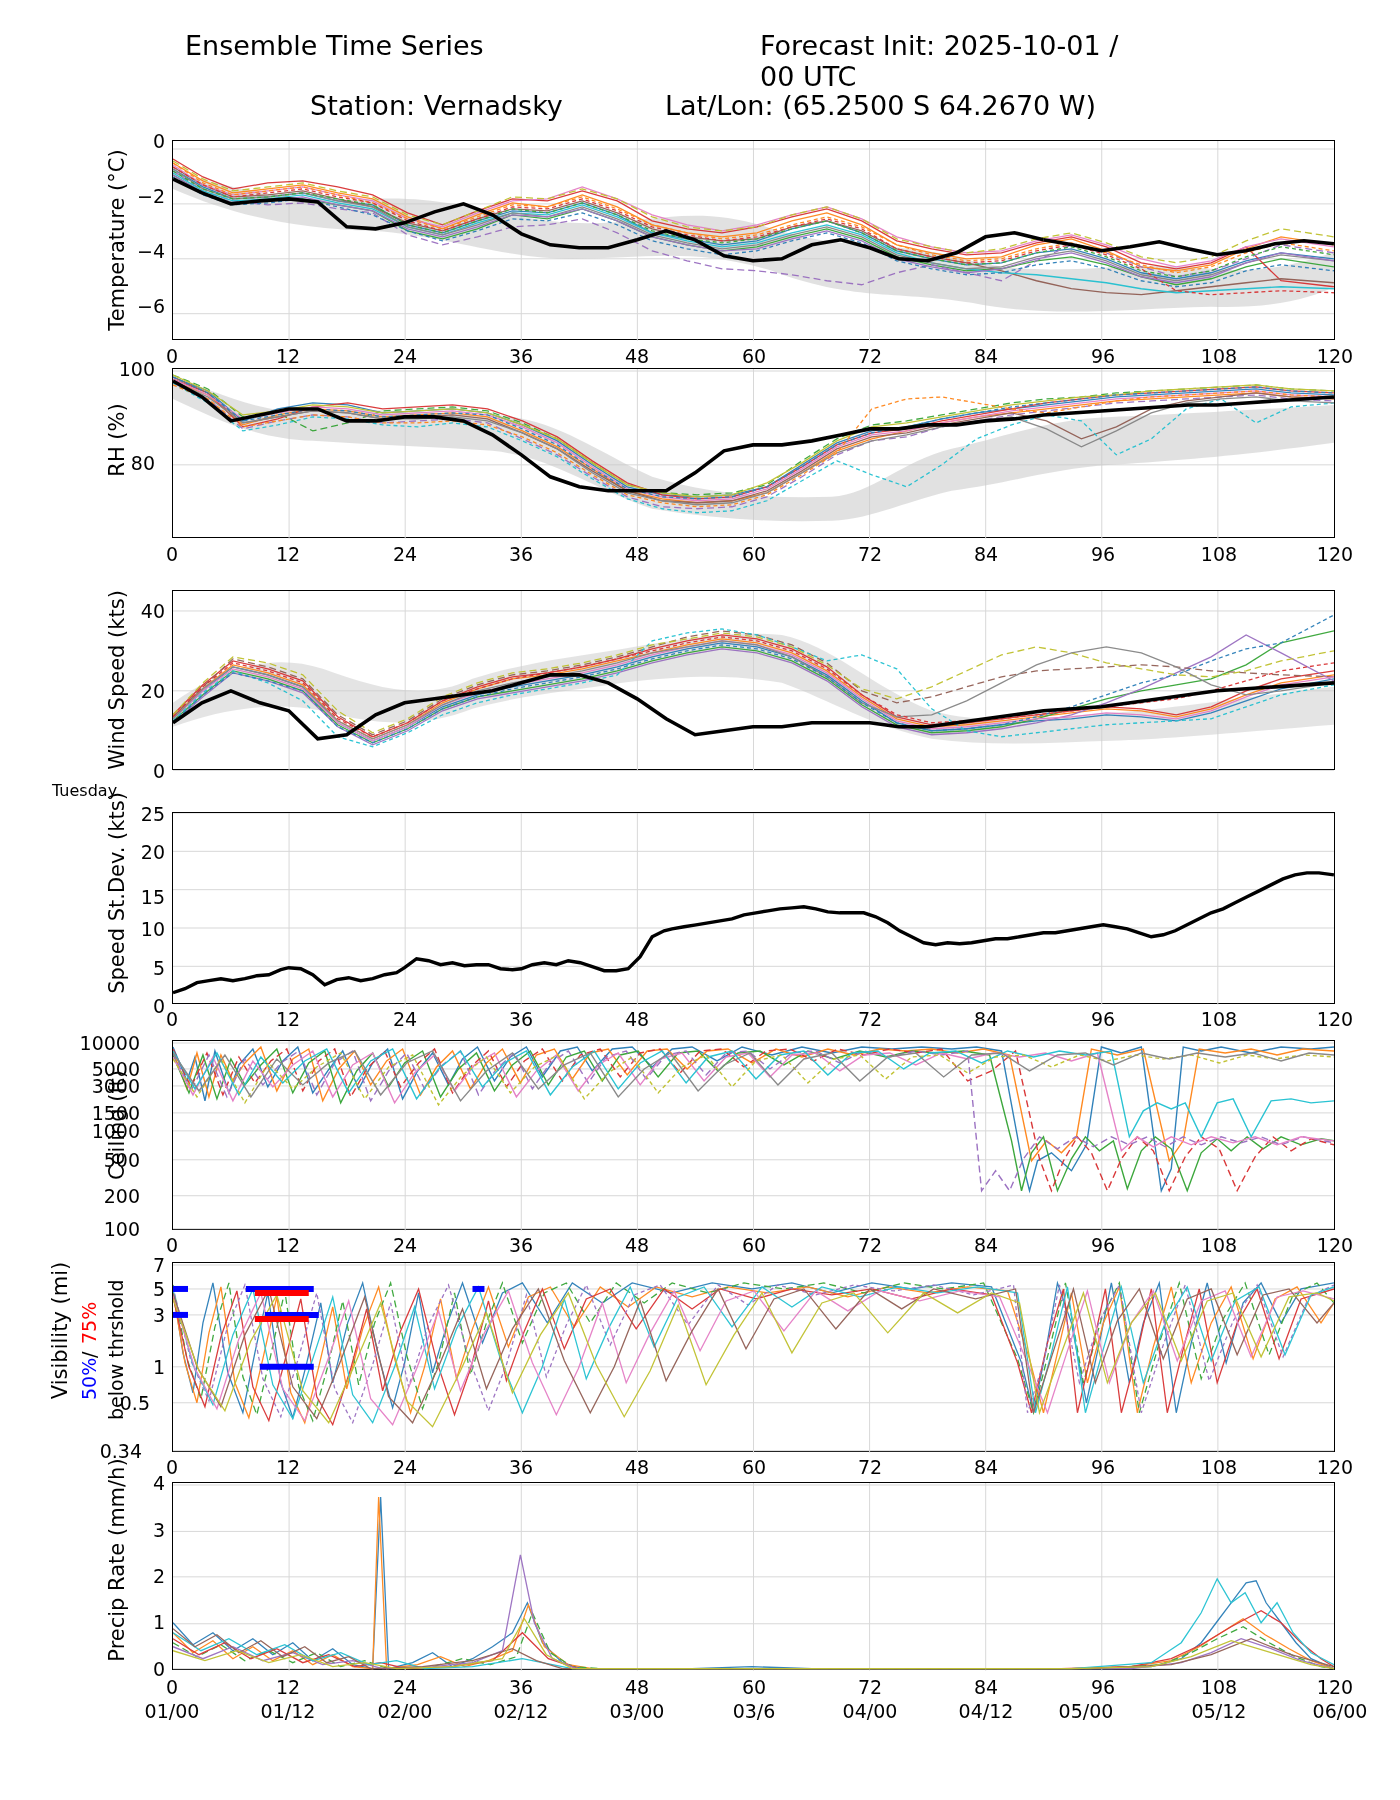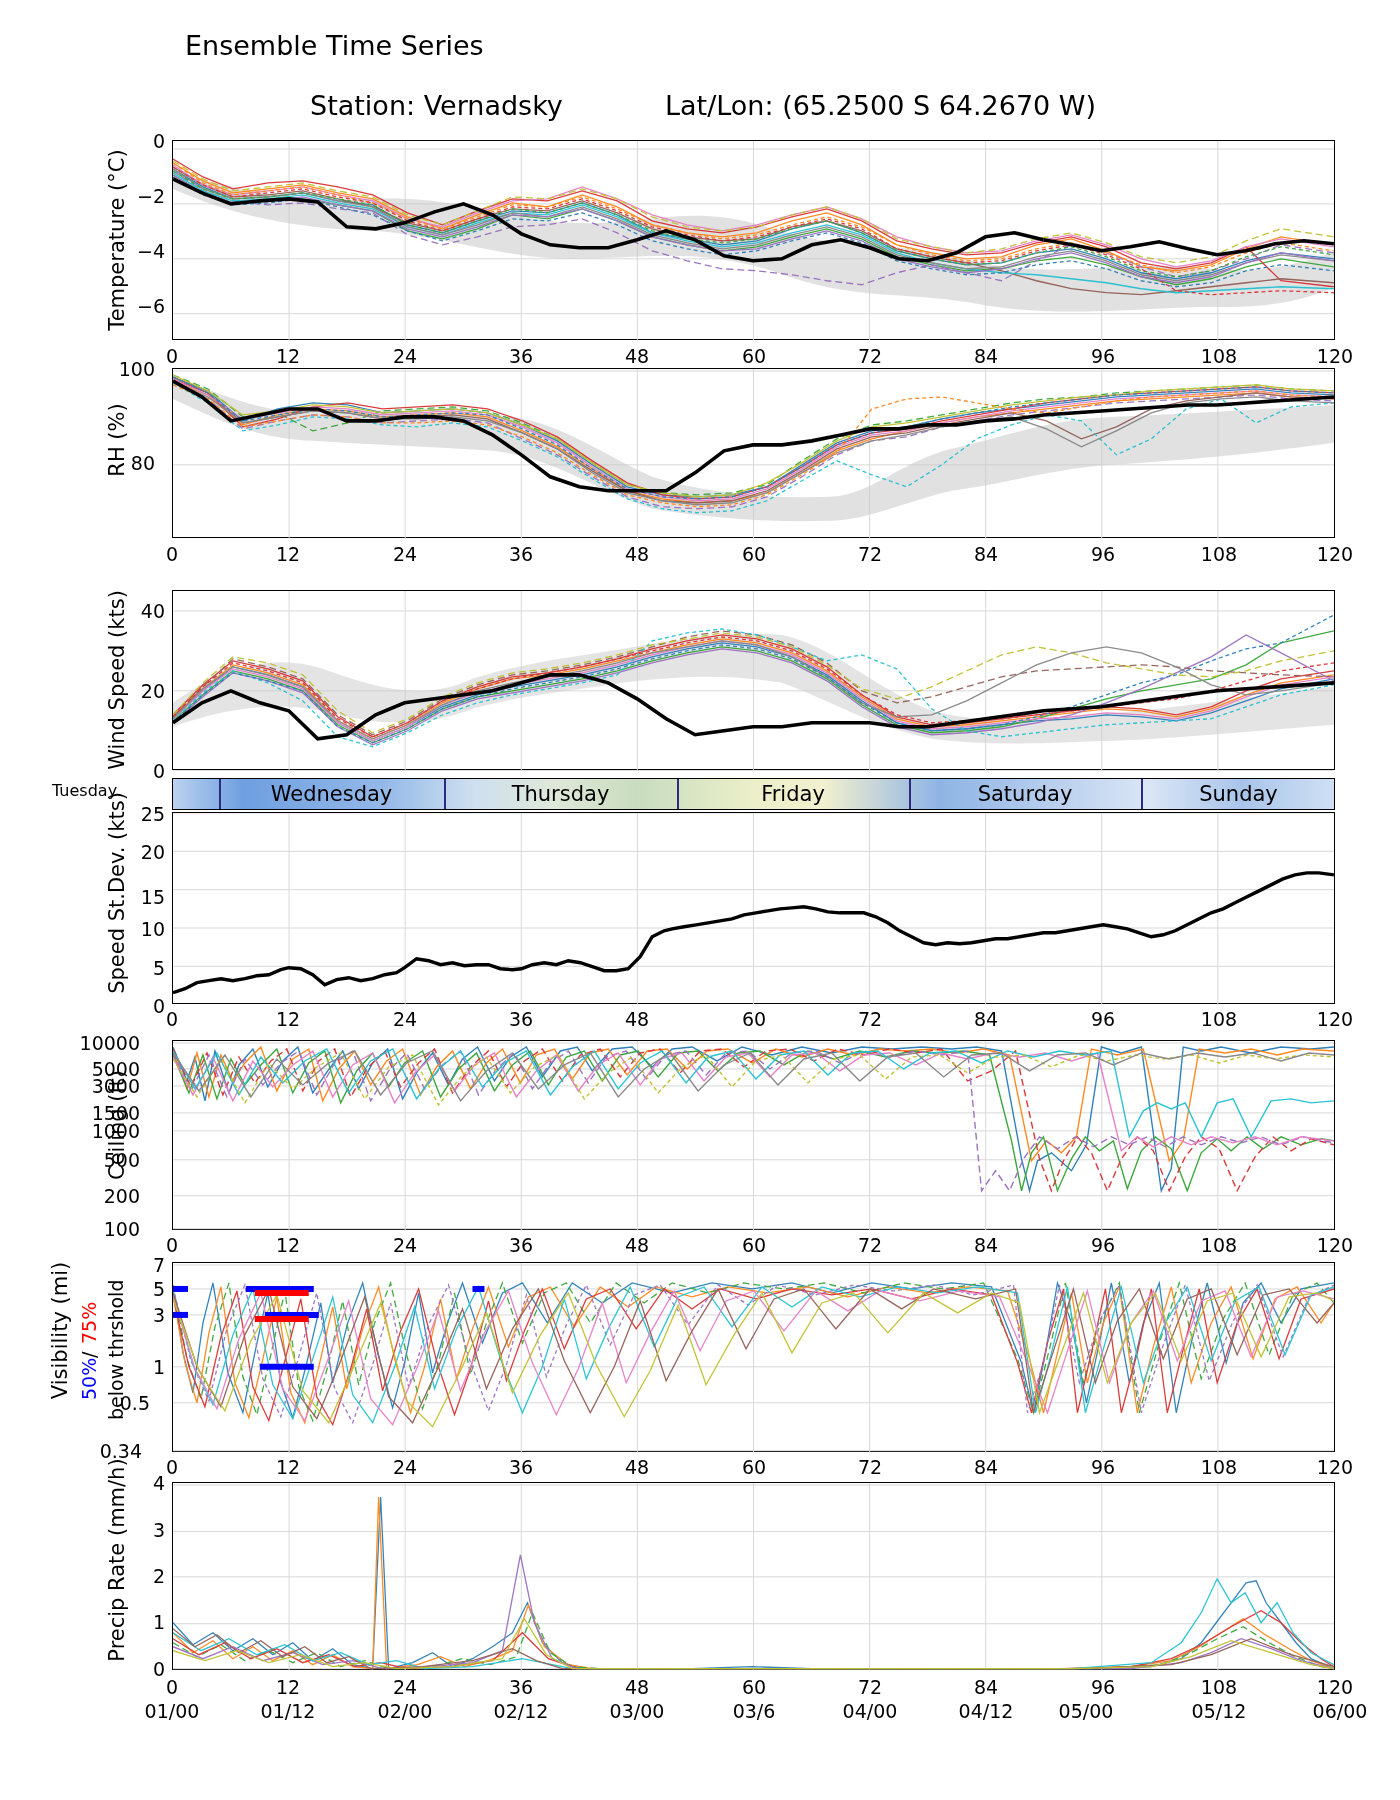--- a/index.html
+++ b/index.html
@@ -41,20 +41,21 @@
   .xaxis-title{position:absolute;font-size:27px;text-align:center;width:1400px;left:0;}
   .vis-sub{position:absolute;font-size:19px;transform:rotate(-90deg);transform-origin:left top;white-space:nowrap;}
   svg{display:block;}
 </style>
 </head>
 <body>
 
 <div class="page">
 
   <div class="t-left">Ensemble Time Series</div>
+  <div class="t-right">Forecast Init: 2025-10-01 / 00 UTC</div>
   <div class="t2-left">Station: Vernadsky</div>
   <div class="t2-right">Lat/Lon: (65.2500 S 64.2670 W)</div>
 
   <div class="panel" style="left:172px;top:140px;width:1163px;height:200px;">
     <svg class="plot" viewBox="0 0 1163 200" preserveAspectRatio="none">
 
       <g stroke="#d8d8d8" stroke-width="1">
         <line x1="116.3" y1="0" x2="116.3" y2="200"></line>
           <line x1="232.6" y1="0" x2="232.6" y2="200"></line>
         <line x1="348.9" y1="0" x2="348.9" y2="200"></line>
@@ -192,32 +193,20 @@
       </g>
       <path fill="none" stroke="#000" stroke-width="3.6" d="M0,132 L29,112 L58,100 L87,112 L116,120 L145,148 L174,144 L203,124 L232,112 L262,108 L291,104 L320,100 L349,92 L378,84 L407,84 L436,92 L465,108 L494,128 L523,144 L552,140 L581,136 L610,136 L640,132 L669,132 L698,132 L727,136 L756,136 L785,132 L814,128 L843,124 L872,120 L901,118 L930,116 L959,112 L988,108 L1017,104 L1046,100 L1075,98 L1104,96 L1133,94 L1163,92"></path>
     </svg>
   </div>
   <div class="ylab" style="left:105px;top:790px;width:220px;">Wind Speed (kts)</div>
   <div class="ytick" style="left:95px;top:600px;">40</div>
   <div class="ytick" style="left:95px;top:680px;">20</div>
   <div class="ytick" style="left:95px;top:760px;">0</div>
 
   <div class="tuesday-lbl" style="left:52px;top:781px;">Tuesday</div>
-  <div class="daybar" style="left:172px;top:778px;width:1163px;height:32px;">
-    <div class="daysep" style="left:46px;"></div>
-    <div class="daysep" style="left:271px;"></div>
-    <div class="daysep" style="left:504px;"></div>
-    <div class="daysep" style="left:736px;"></div>
-    <div class="daysep" style="left:968px;"></div>
-    <div class="dayname" style="left:46px;width:225px;">Wednesday</div>
-    <div class="dayname" style="left:271px;width:233px;">Thursday</div>
-    <div class="dayname" style="left:504px;width:232px;">Friday</div>
-    <div class="dayname" style="left:736px;width:232px;">Saturday</div>
-    <div class="dayname" style="left:968px;width:195px;">Sunday</div>
-  </div>
 
   <div class="panel" style="left:172px;top:812px;width:1163px;height:192px;">
     <svg class="plot" viewBox="0 0 1163 192" preserveAspectRatio="none">
       <g stroke="#d8d8d8" stroke-width="1">
         <line x1="116.3" y1="0" x2="116.3" y2="192"></line>
           <line x1="232.6" y1="0" x2="232.6" y2="192"></line>
         <line x1="348.9" y1="0" x2="348.9" y2="192"></line>
           <line x1="465.2" y1="0" x2="465.2" y2="192"></line>
         <line x1="581.5" y1="0" x2="581.5" y2="192"></line>
           <line x1="697.8" y1="0" x2="697.8" y2="192"></line>

